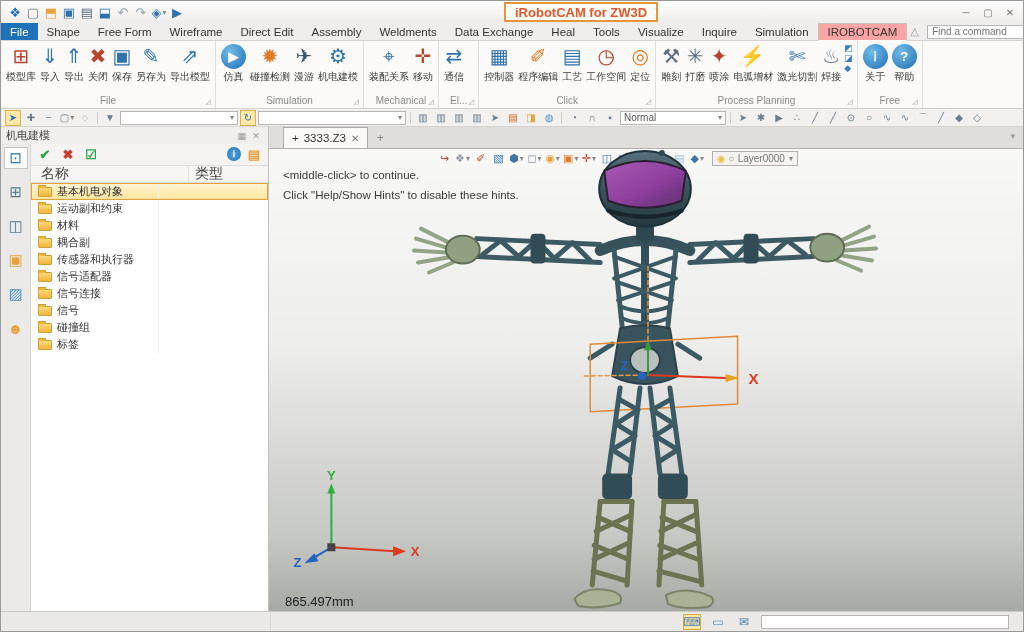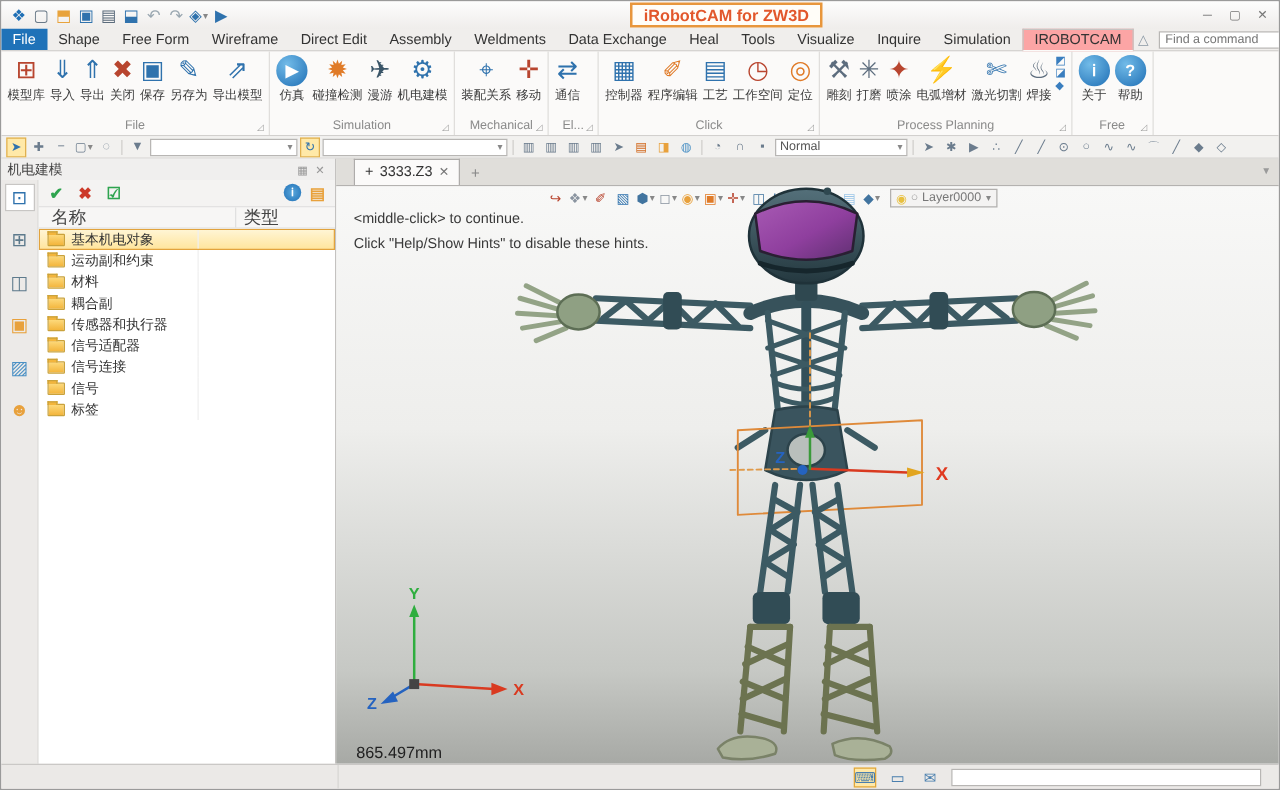--- a/index.html
+++ b/index.html
@@ -449,20 +449,27 @@
           <div class="trow">
               <span class="name">
                 <span class="folder"></span>
                 <span>信号</span>
               </span>
               <span class="type"></span>
             </div>
           <div class="trow">
               <span class="name">
                 <span class="folder"></span>
+                <span>碰撞组</span>
+              </span>
+              <span class="type"></span>
+            </div>
+          <div class="trow">
+              <span class="name">
+                <span class="folder"></span>
                 <span>标签</span>
               </span>
               <span class="type"></span>
             </div>
         </div>
       </div>
     </div>
   </div>
 
   <div id="viewport">

